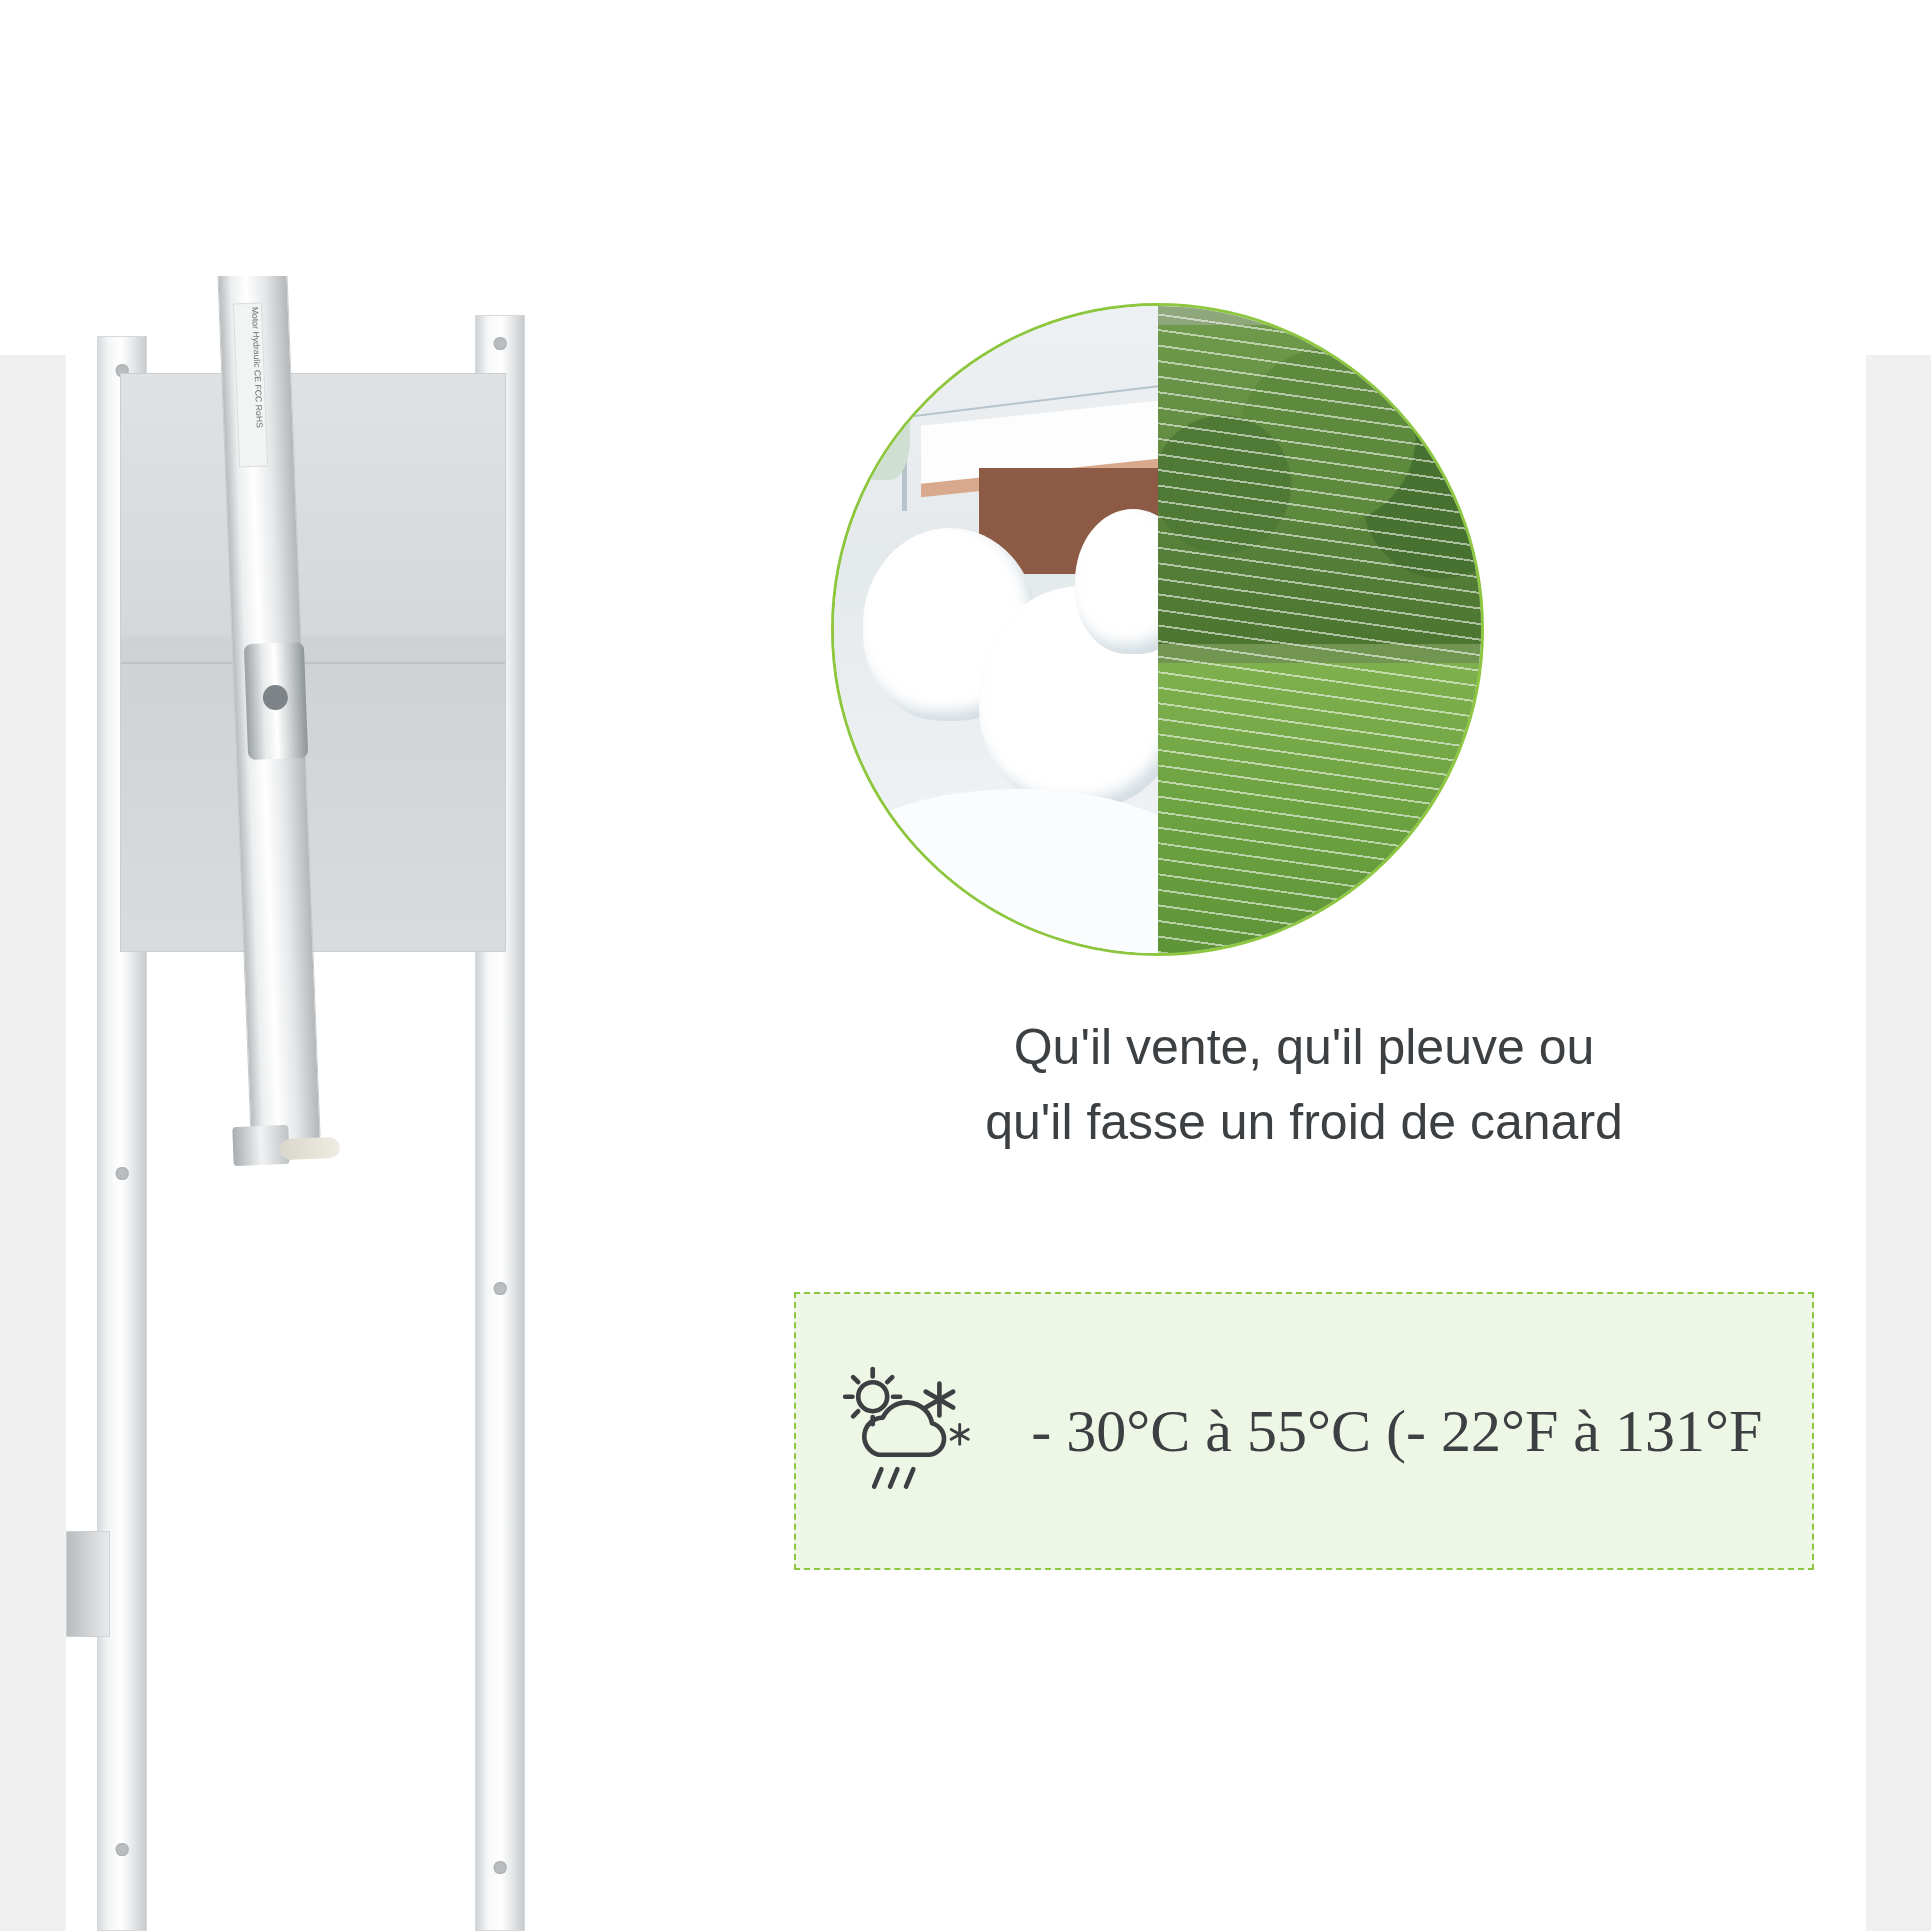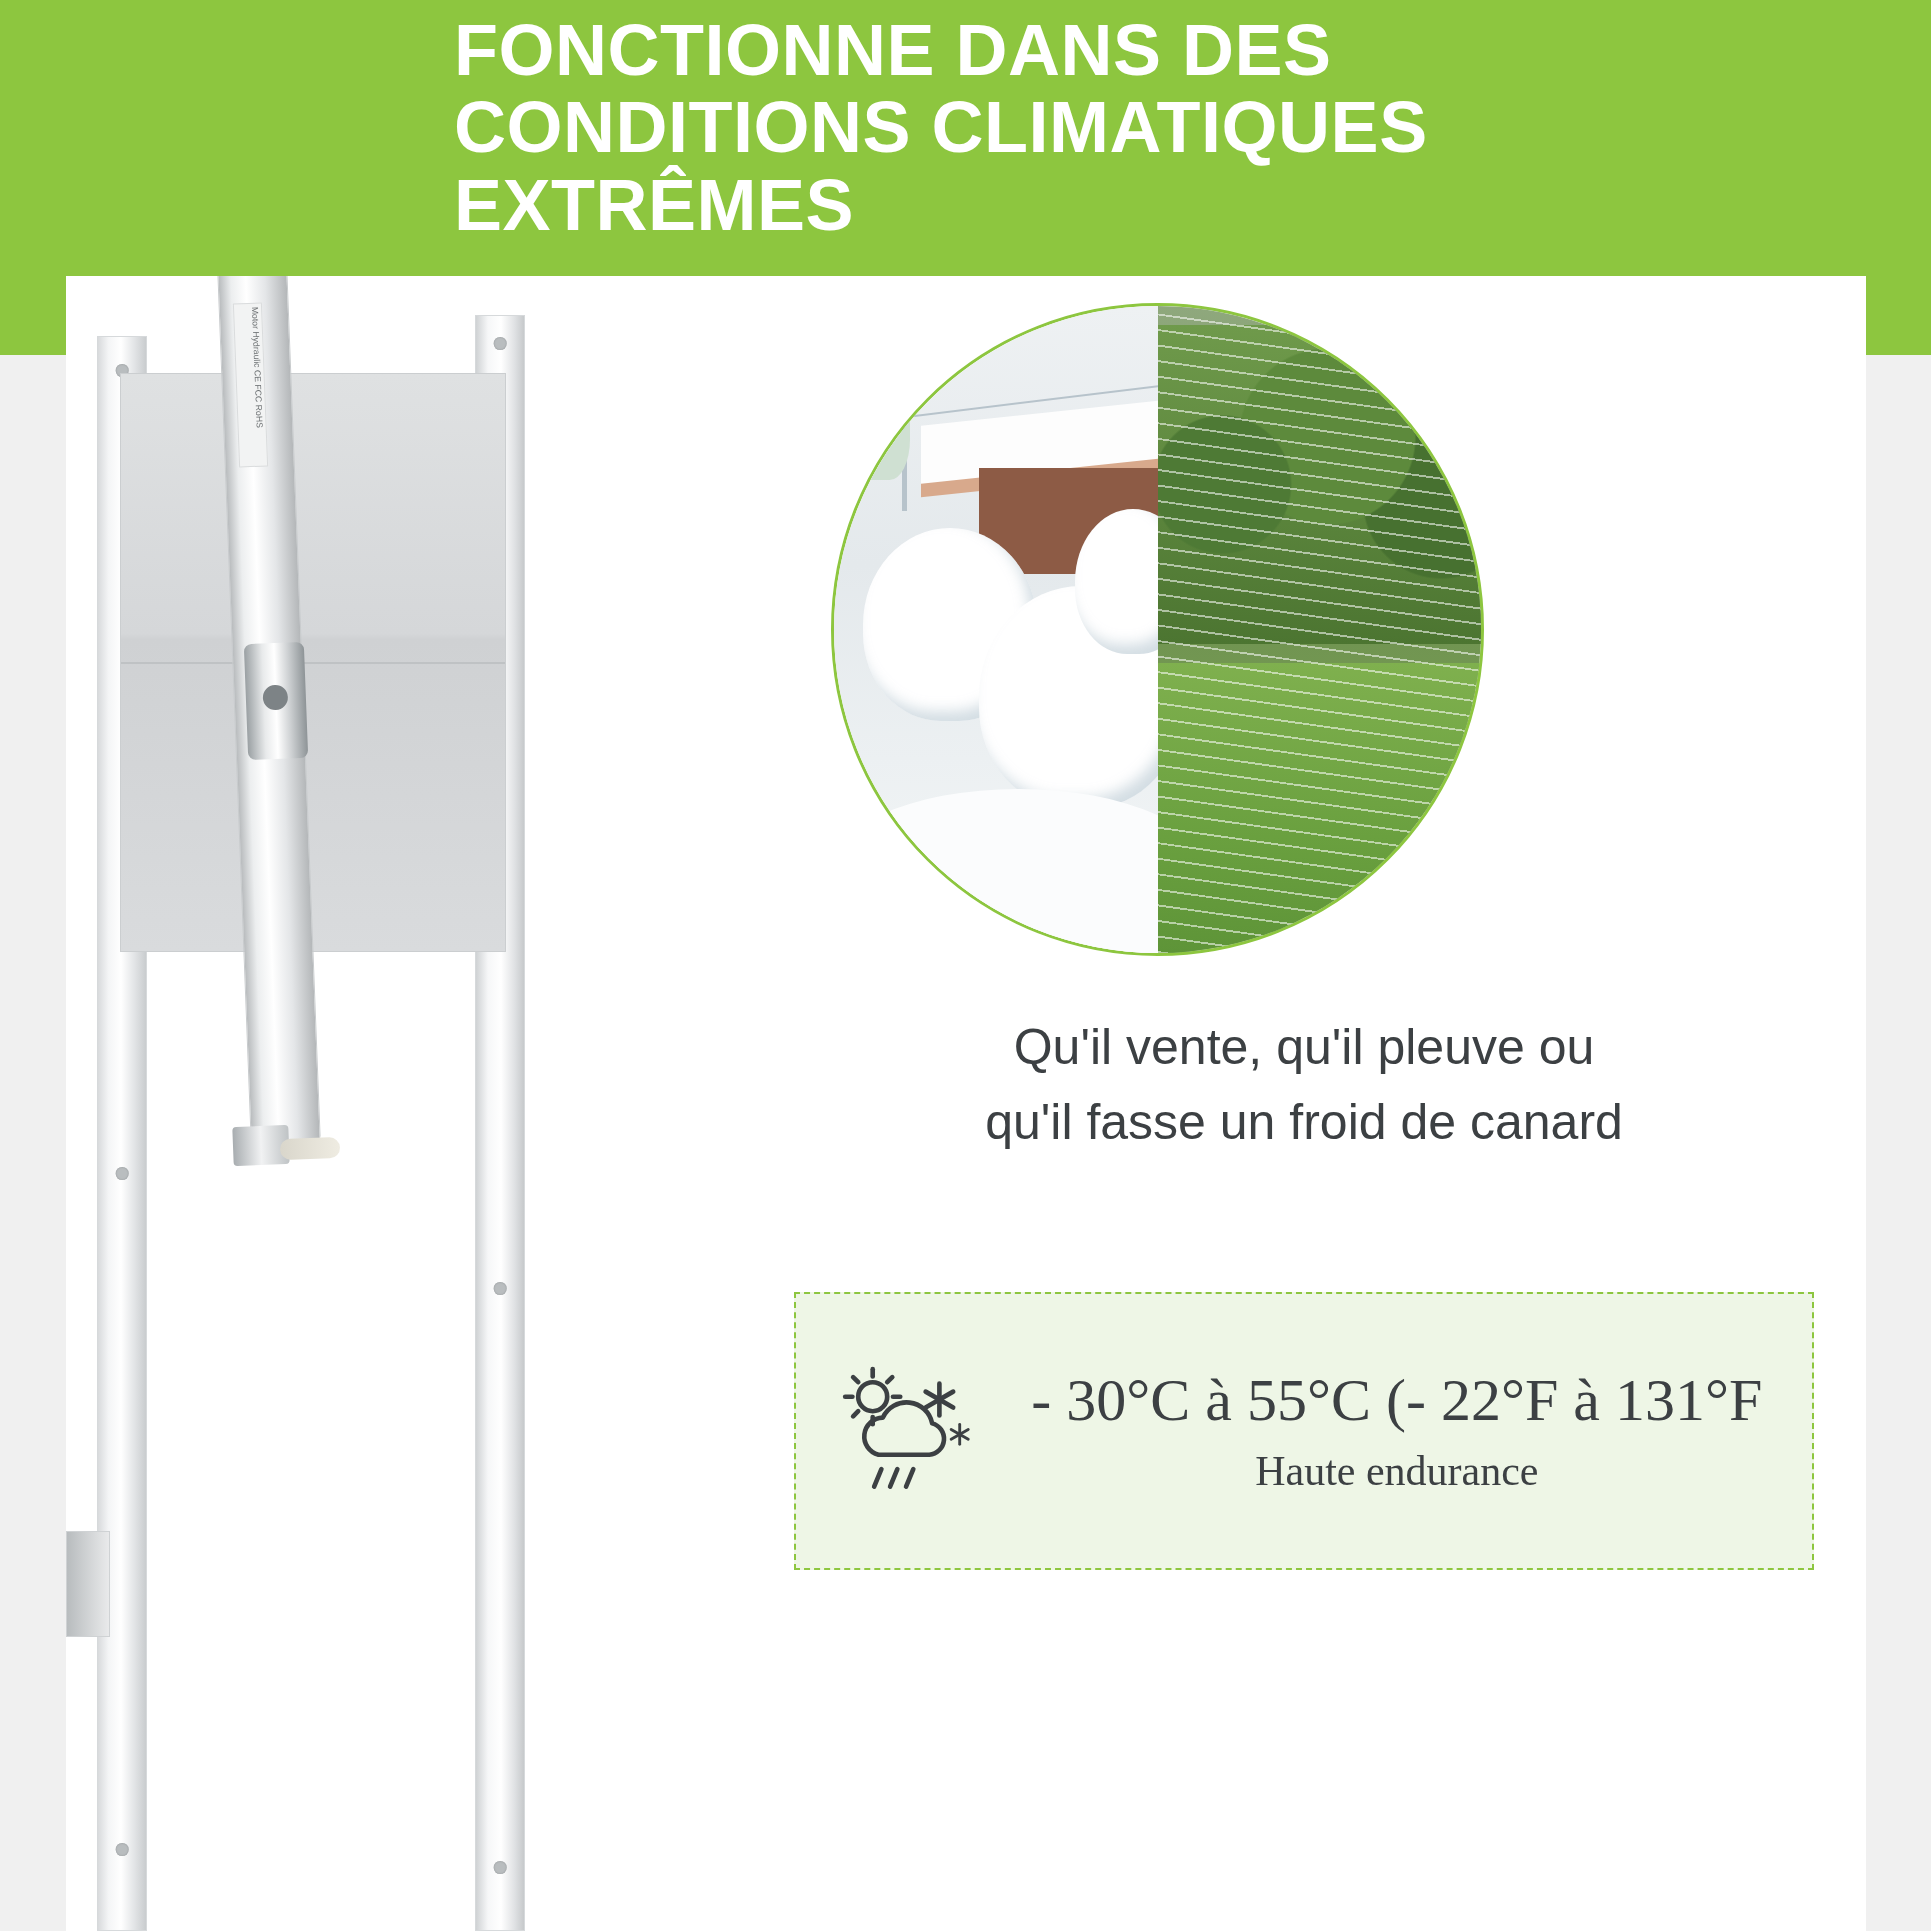--- a/index.html
+++ b/index.html
@@ -370,25 +370,20 @@
     margin-top: 13.5px;
   }
 </style>
 </head>
 <body>
 
 <div id="root">
 
   <div class="backdrop-left"></div>
 
-  <div class="header-band">
-    <div class="header-title">FONCTIONNE DANS DES
-CONDITIONS CLIMATIQUES
-EXTRÊMES</div>
-  </div>
 
   <div class="card">
 
     <div class="product-photo">
 
       <div class="post-left">
         <div class="screw" style="top:27px"></div>
         <div class="screw" style="top:830px"></div>
         <div class="screw" style="top:1506px"></div>
       </div>
@@ -457,21 +452,20 @@
               </g>
               <g transform="translate(86,52) scale(0.62)">
                 <line x1="0" y1="-11" x2="0" y2="11"></line>
                 <line x1="-9.5" y1="-5.5" x2="9.5" y2="5.5"></line>
                 <line x1="-9.5" y1="5.5" x2="9.5" y2="-5.5"></line>
               </g>
             </svg>
           </div>
           <div class="endurance-text">
             <div class="endurance-range">- 30°C à 55°C (- 22°F à 131°F</div>
-            <div class="endurance-sub">Haute endurance</div>
           </div>
         </div>
       </div>
 
     </div>
   </div>
 </div>
 
 
 </body></html>

